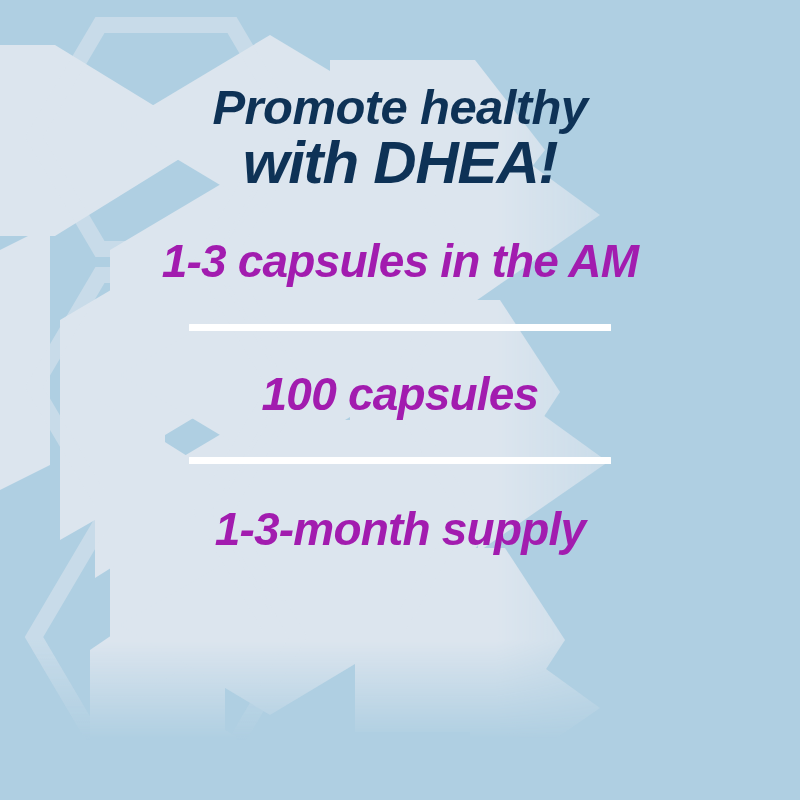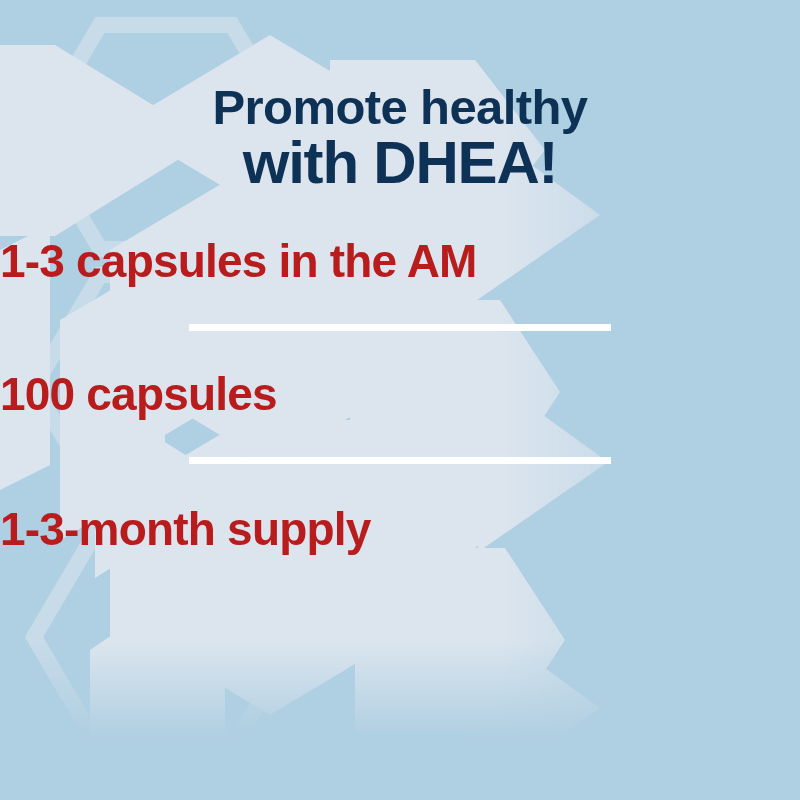--- a/index.html
+++ b/index.html
@@ -27,20 +27,21 @@
   }
 
   
   #content {
     position: absolute;
     inset: 0;
     display: flex;
     flex-direction: column;
     align-items: center;
     z-index: 2;
+    font-style: italic;
   }
 
   .headline-block {
     width: 100%;
     text-align: center;
     margin-top: 82px;
     line-height: 1.03;
   }
   .headline-line {
     color: #0e3256;
@@ -52,24 +53,25 @@
   .headline-emph {
     color: #0e3256;
     font-size: 60px;
     font-weight: 800;
     letter-spacing: -1.2px;
     display: block;
     margin-top: 0;
   }
 
   .fact-line {
-    color: #b91c1c;
+    color: #a21caf;
     font-size: 46px;
     font-weight: 700;
     letter-spacing: -0.8px;
+    text-align: center;
     width: 100%;
     line-height: 1.1;
     white-space: nowrap;
   }
   .fact-1 { margin-top: 42px; }
   .fact-2 { margin-top: 38px; }
   .fact-3 { margin-top: 40px; }
 
   .divider {
     width: 422px;

